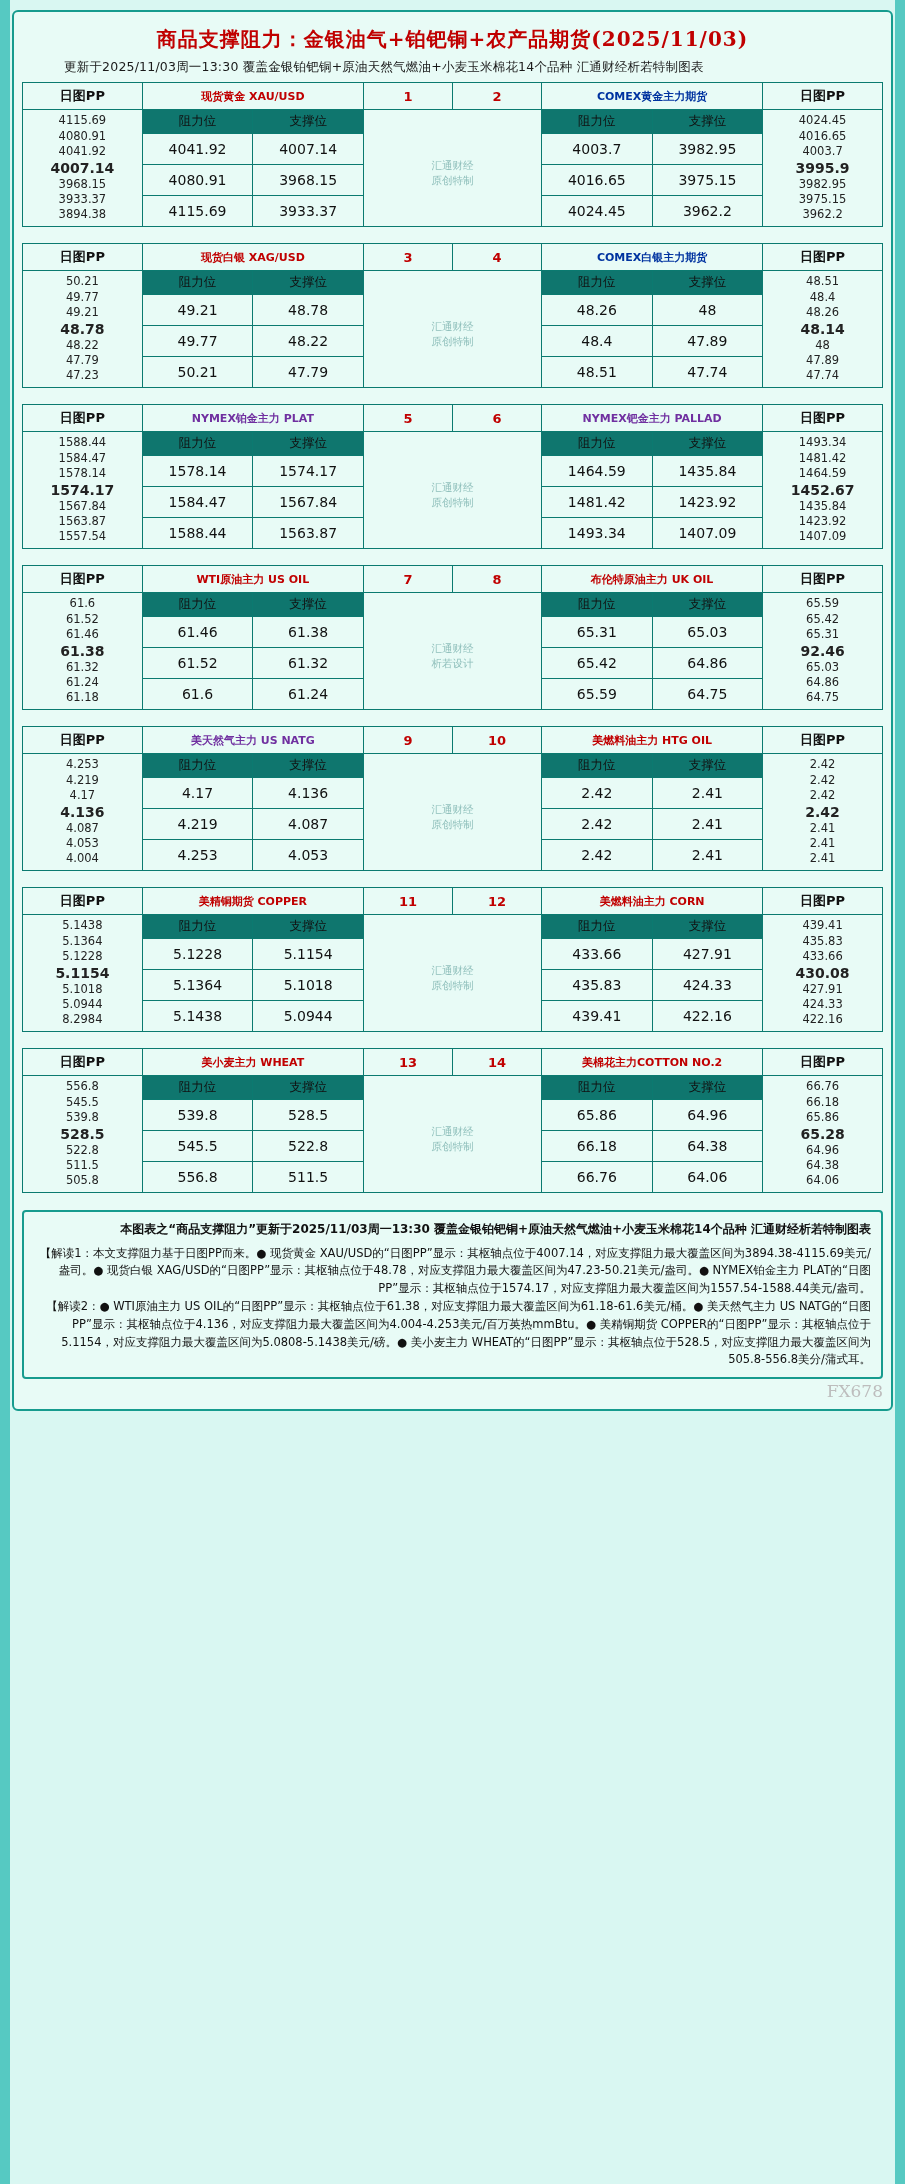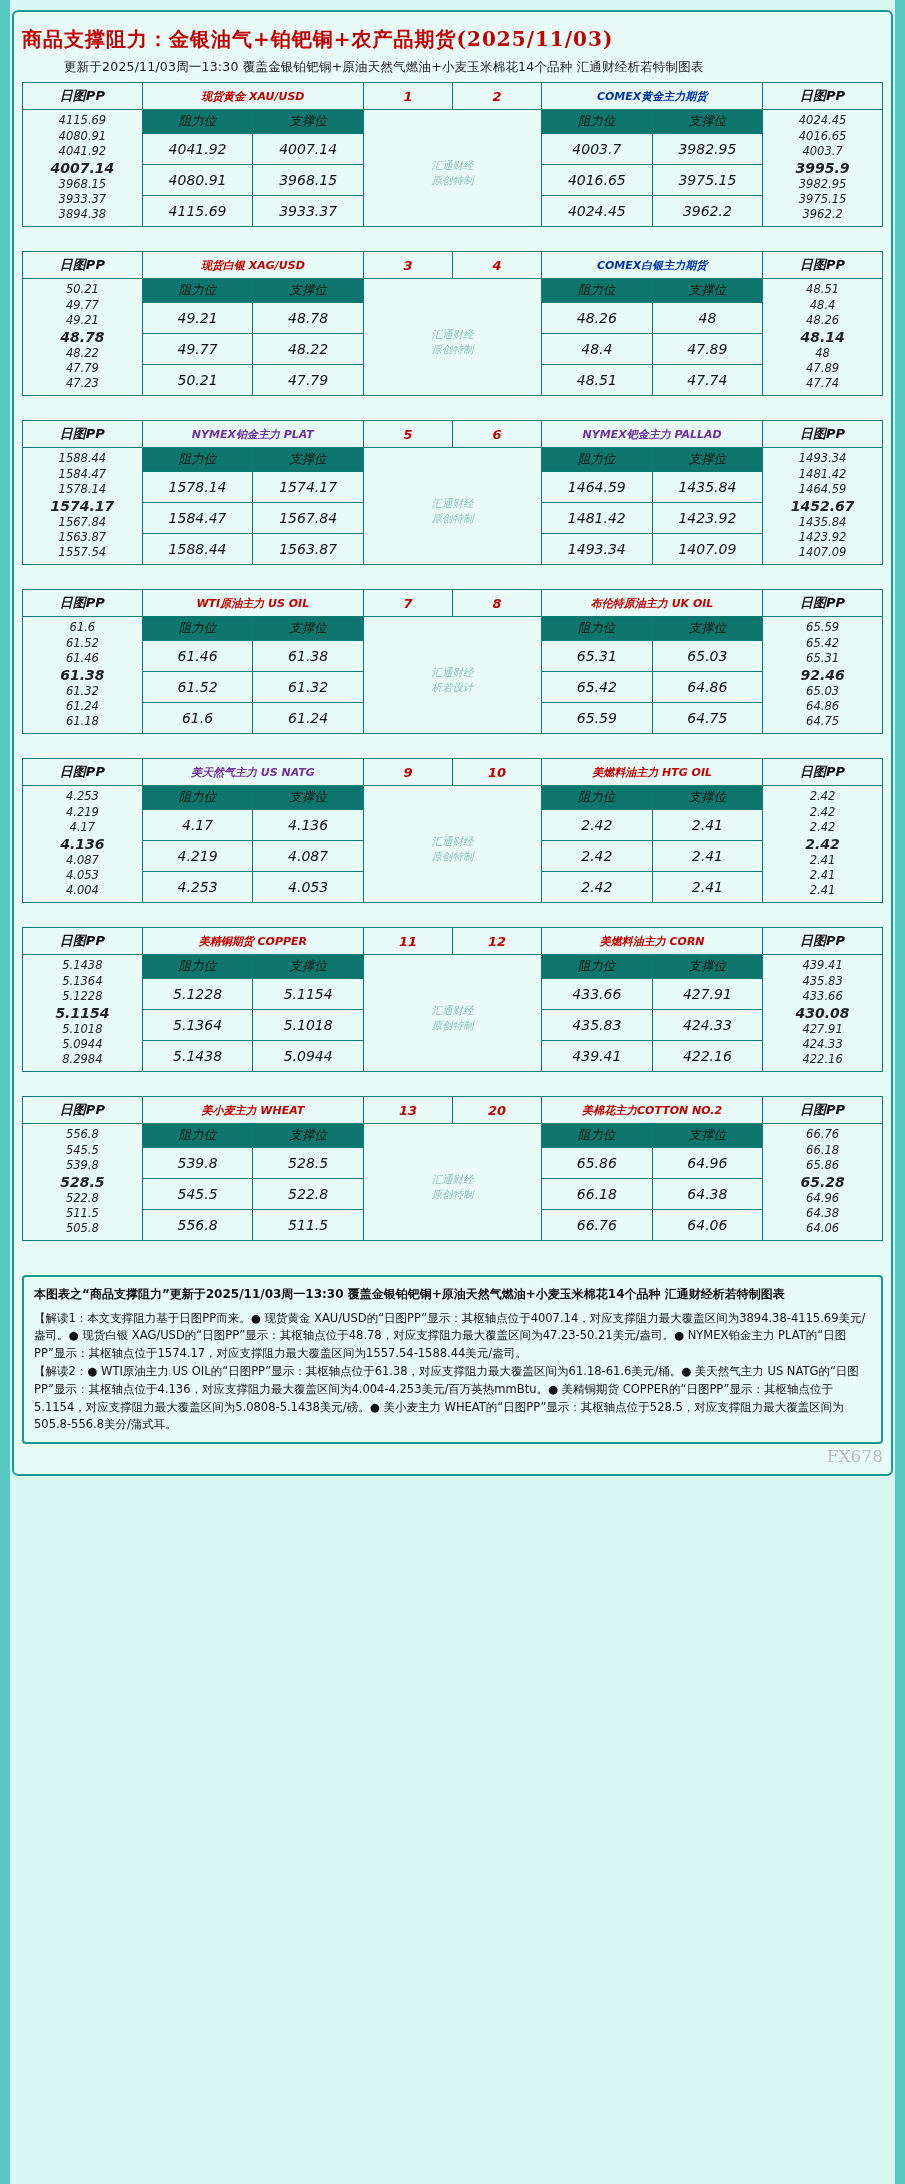--- a/index.html
+++ b/index.html
@@ -15,41 +15,42 @@
     background: linear-gradient(90deg,#56c9c2 0px,#56c9c2 10px,#d9f7f2 10px,#d9f7f2 895px,#56c9c2 895px,#56c9c2 905px);
     padding: 10px 12px 10px 12px;
   }
   .card {
     background: #e8fbf6;
     border: 2px solid #169b8e;
     border-radius: 6px;
     padding: 6px 8px 8px 8px;
   }
   .title {
+    text-align:center;
     color:#c00000;
     font-weight:bold;
     font-size:20px;
     font-family:"DejaVu Serif","Liberation Serif",serif;
     letter-spacing:1px;
     padding: 8px 0 6px 0;
   }
   .subtitle {
     font-size:12.5px;
     color:#1a1a1a;
     padding: 0 2px 6px 6px;
     letter-spacing:0.2px;
     margin-left:36px;
   }
   table.blk {
     width:100%;
     border-collapse: collapse;
     table-layout: fixed;
   }
   .blk td, .blk th { border: 1px solid #0b7a70; }
-  .blockwrap { margin-bottom: 16px; font-style: italic; }
+  .blockwrap { margin-bottom: 8px; }
 
   .hdr-cell {
     text-align:center;
     font-weight:bold;
     font-size:11px;
     padding:4px 0;
     font-family:"DejaVu Sans","Liberation Sans",sans-serif;
   }
   .hdr-pp { color:#111; font-size:13px; font-weight:bold; }
   .name-gold { color:#c00000; }
@@ -94,25 +95,26 @@
     font-size:10.5px;
     color:#8fbfbb;
     line-height:1.35;
     padding-top:10px;
   }
   .sidestack { padding:2px 0; }
   .footer-note {
     background:#e8fbf6;
     border:2px solid #169b8e;
     border-radius:4px;
-    margin-top:10px;
+    margin-top:1px;
     padding:8px 10px;
     font-size:11.5px;
     line-height:1.55;
     color:#111;
+    text-align:right;
   }
   .footer-title { font-weight:bold; font-size:12px; margin-bottom:6px; }
   .fx { text-align:right; color:#bdbdbd; font-size:17px; font-family:"DejaVu Serif","Liberation Serif",serif; padding-top:2px;}
   .spacer { height:8px; }
 </style>
 </head>
 <body>
 
 <div class="page">
   <div class="card">
@@ -537,21 +539,21 @@
               <col class="midcol">
               <col class="lvlcol">
               <col class="lvlcol">
               <col class="sidecol">
             </colgroup>
             <tbody>
               <tr>
                 <td class="hdr-cell hdr-pp">日图PP</td>
                 <td class="hdr-cell name-gold" colspan="2">美小麦主力 WHEAT</td>
                 <td class="num-label">13</td>
-                <td class="num-label">20</td>
+                <td class="num-label">14</td>
                 <td class="hdr-cell name-gold" colspan="2">美棉花主力COTTON NO.2</td>
                 <td class="hdr-cell hdr-pp">日图PP</td>
               </tr>
               <tr>
                 <td rowspan="4" class="sidestack">
                   <div class="sideval">556.8</div>
                   <div class="sideval">545.5</div>
                   <div class="sideval">539.8</div>
                   <div class="sideval big">528.5</div>
                   <div class="sideval">522.8</div>

